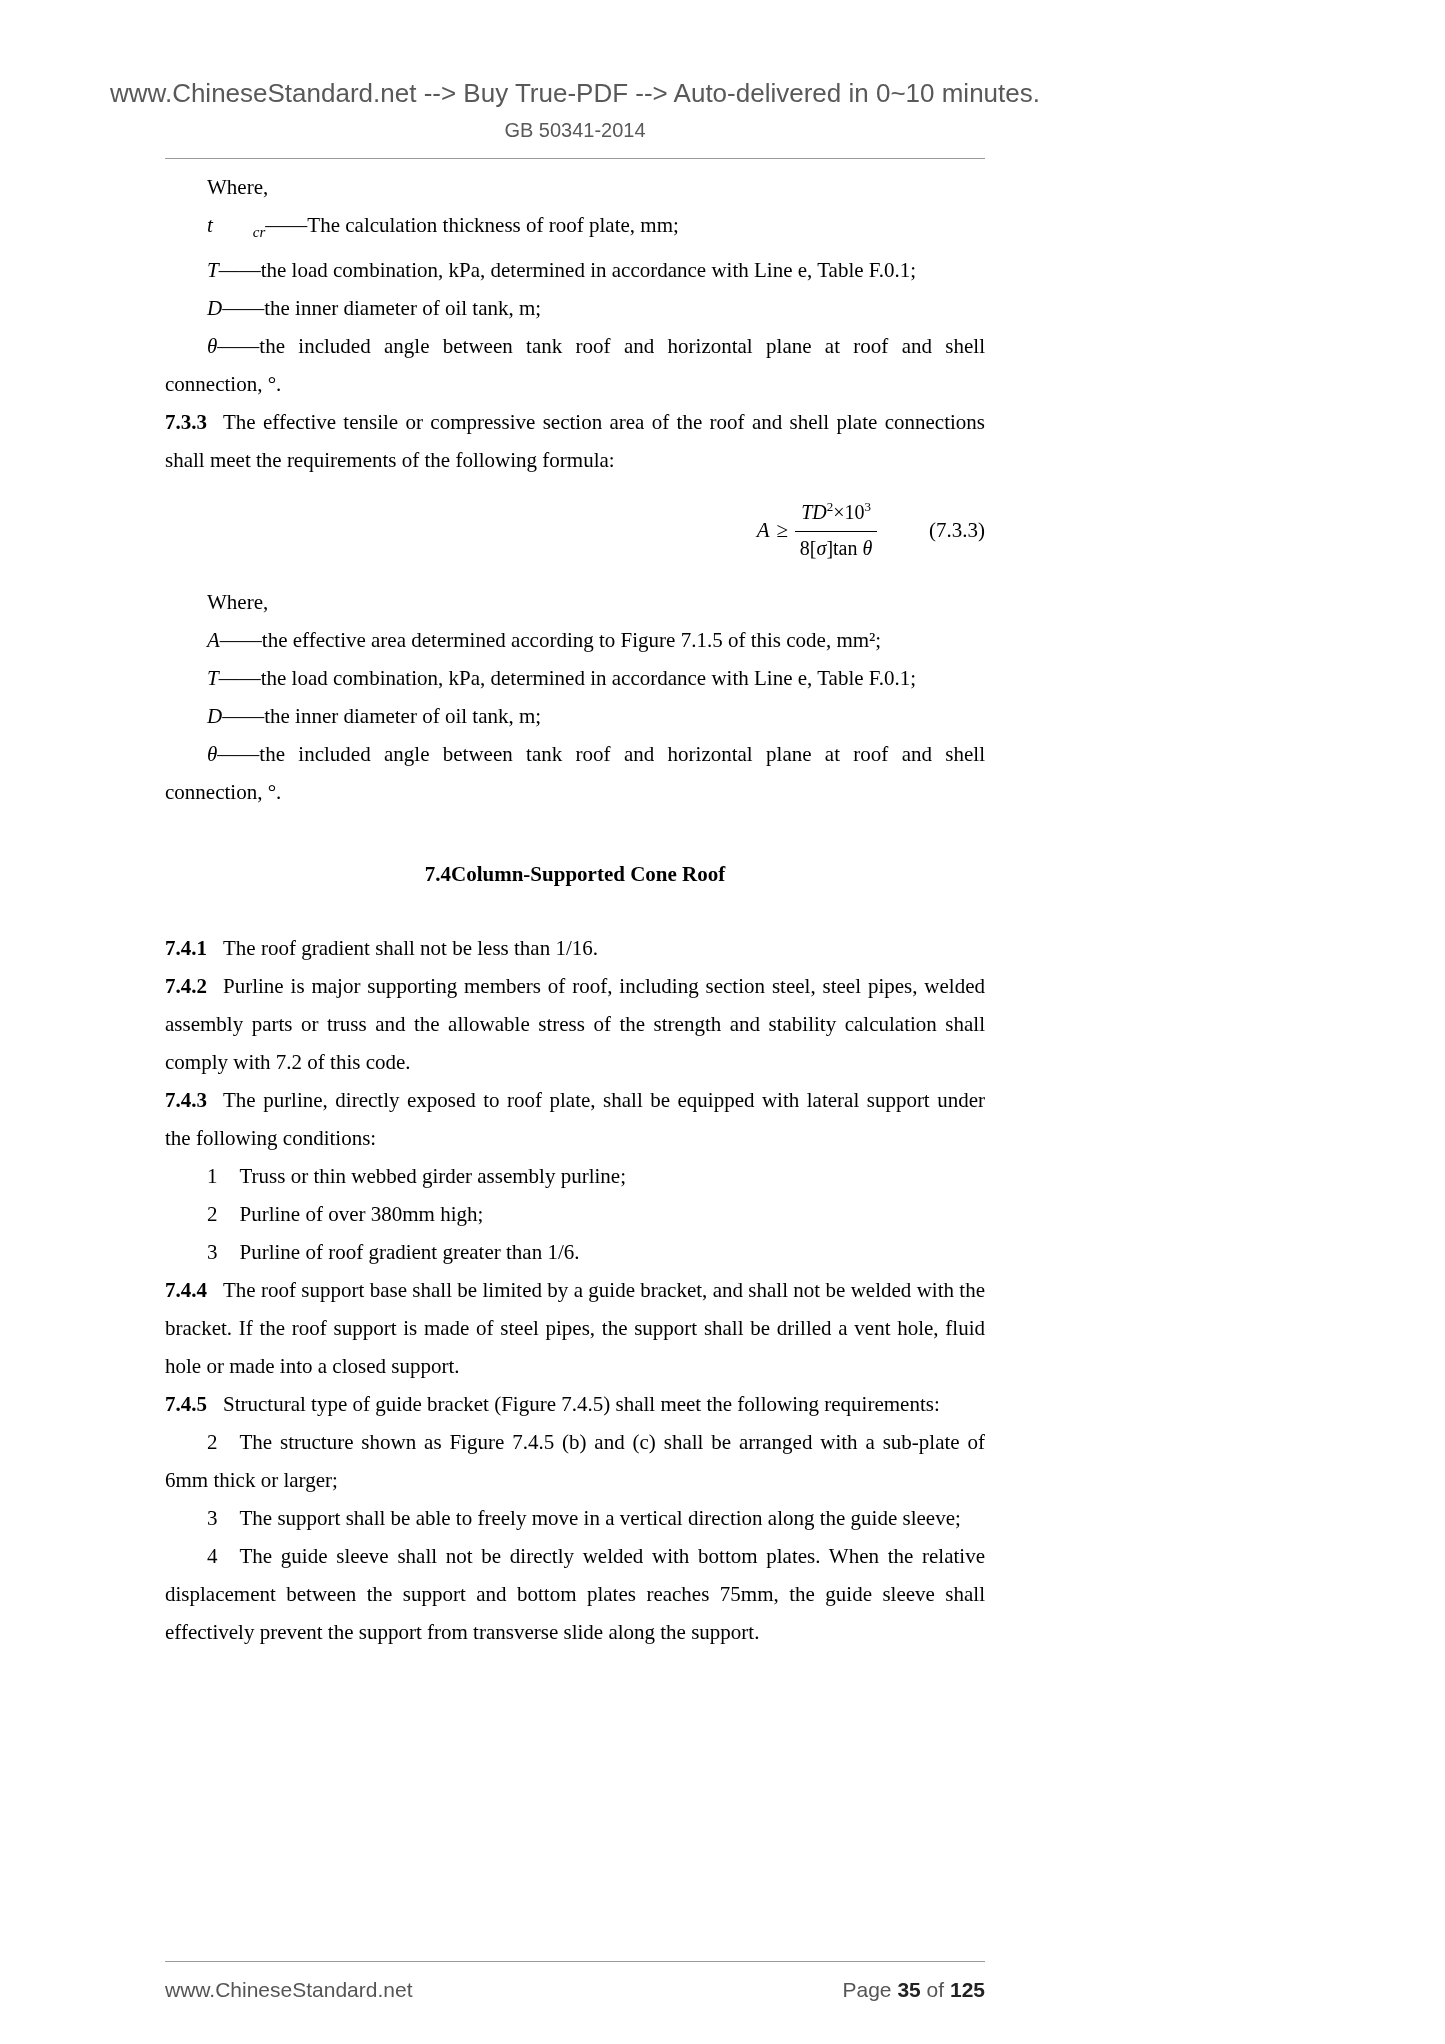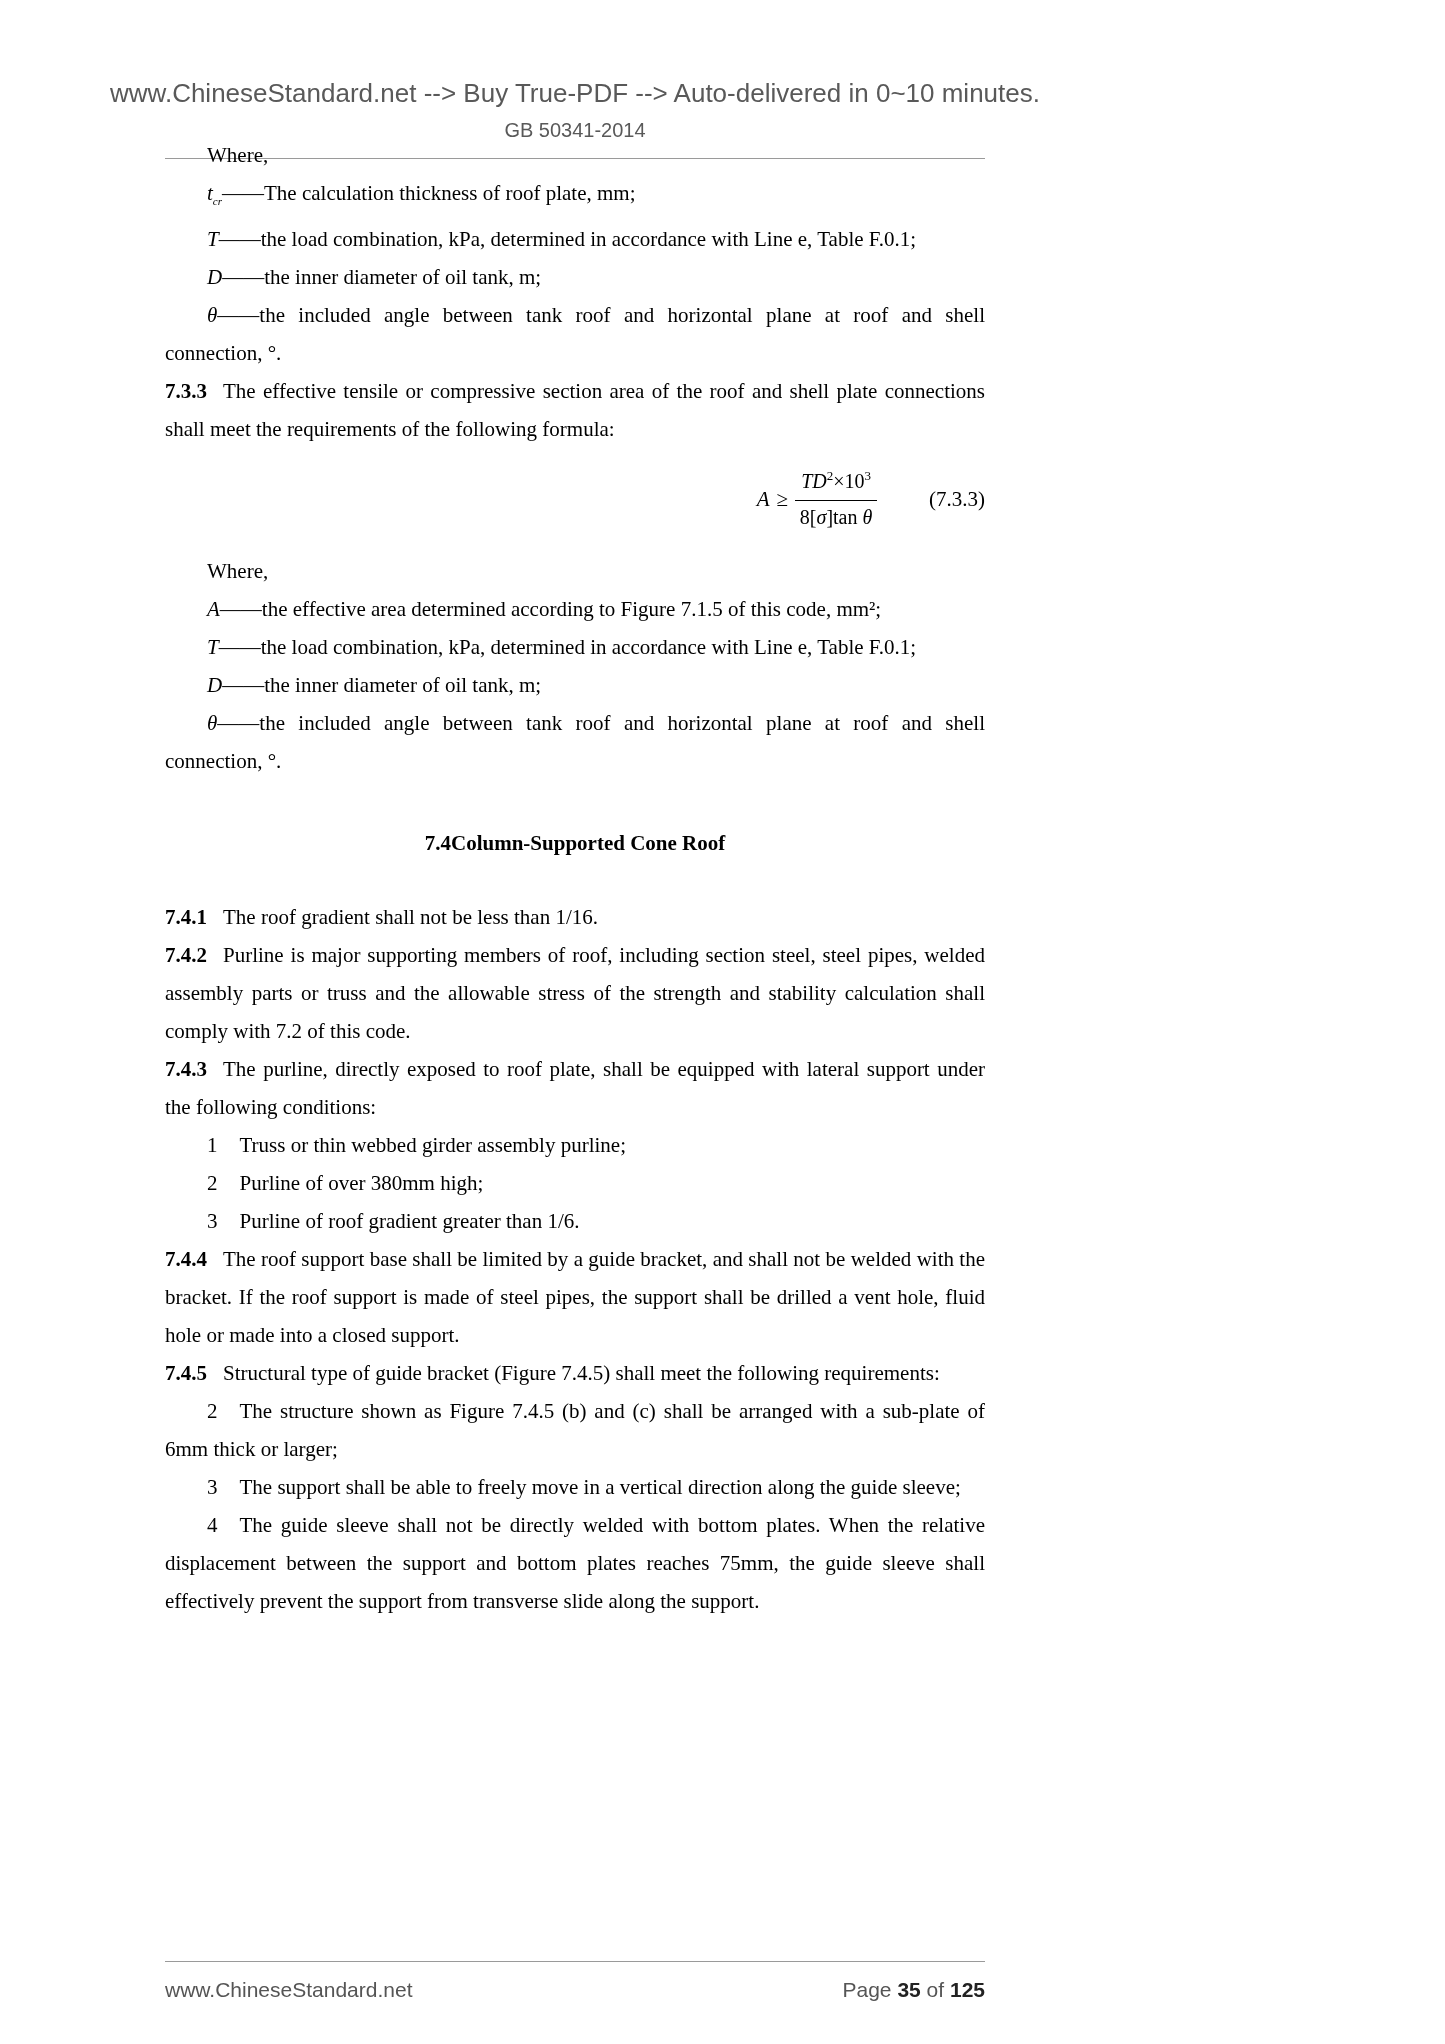--- a/index.html
+++ b/index.html
@@ -42,31 +42,31 @@
   }
   .hrule {
     border: none;
     border-top: 1px solid #9a9a9a;
     margin-top: 16px;
   }
 
   
   .doc-body {
     position: absolute;
-    top: 136px;
+    top: 168px;
     left: 165px;
     width: 820px;
     font-size: 21px;
     line-height: 38px;
     text-align: justify;
   }
   .doc-body p { margin: 0; }
   .p-indent { text-indent: 42px; }
   .term { font-style: italic; }
-  .term sub { font-size: 11px; }
+  .term sub { font-size: 15px; margin-left: 40px; }
   .secnum { font-weight: bold; margin-right: 16px; }
   .inum { margin-right: 22px; }
 
   
   .formula-row {
     display: flex;
     justify-content: flex-end;
     align-items: center;
     margin: 20px 0 22px 0;
     text-align: left;

